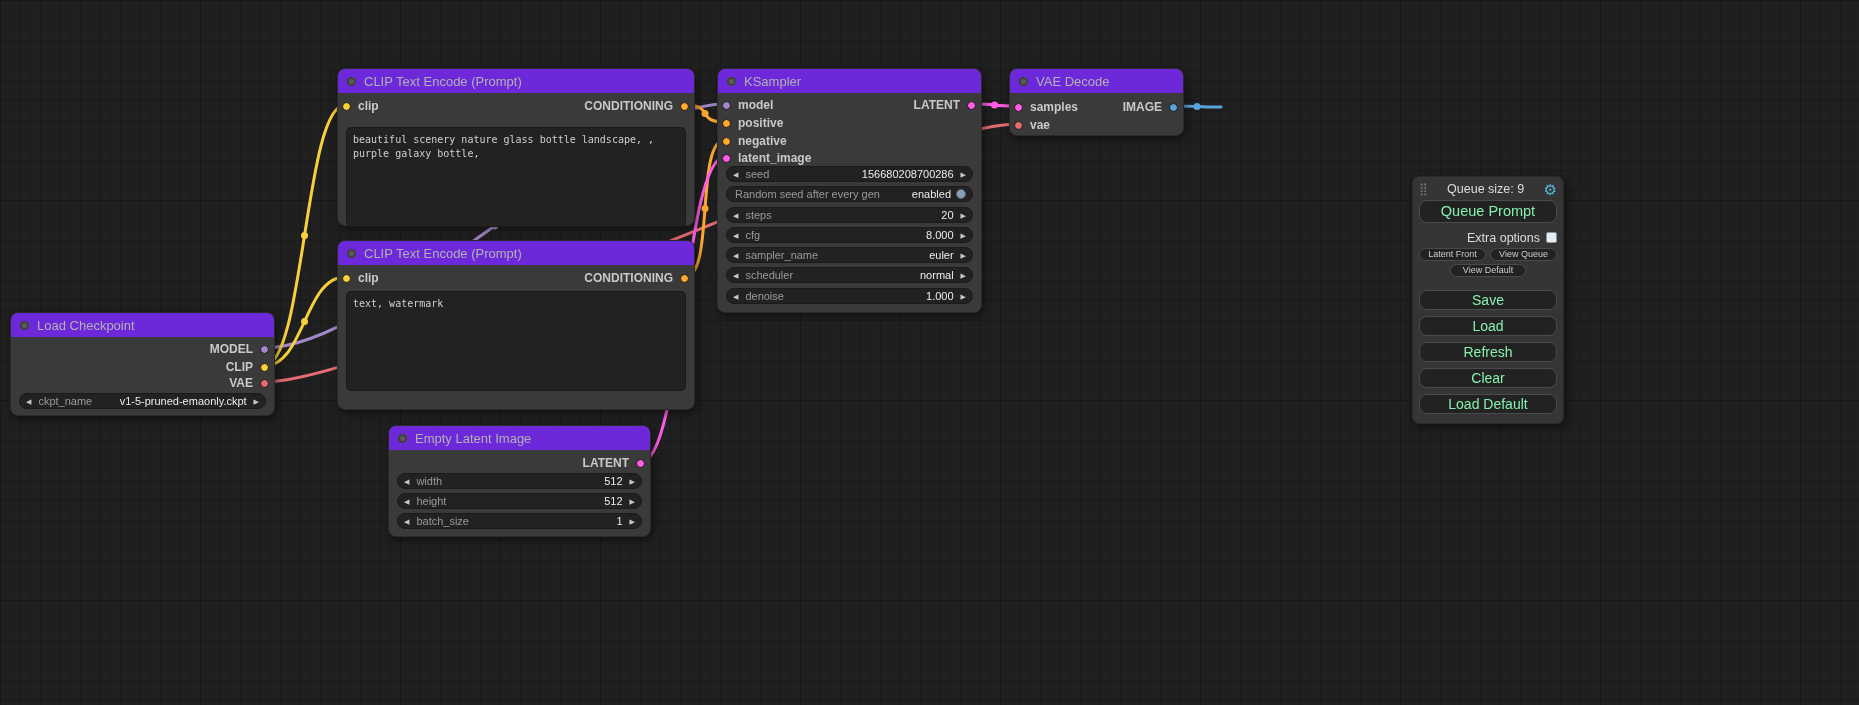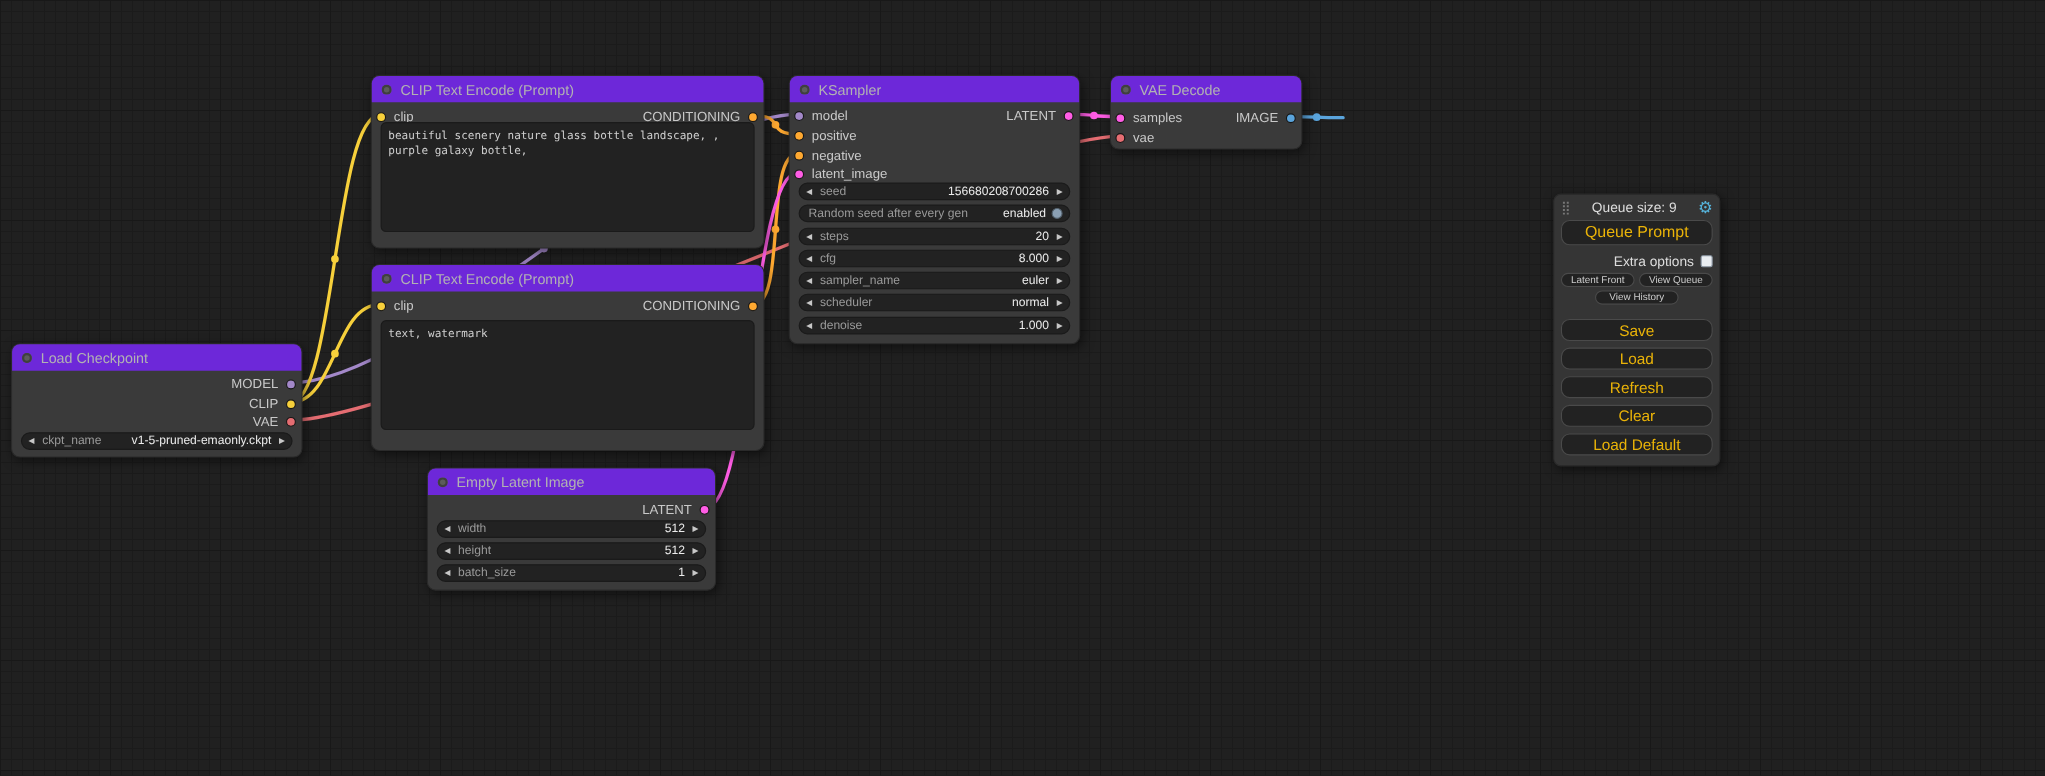--- a/index.html
+++ b/index.html
@@ -11,21 +11,21 @@
       linear-gradient(90deg,#181818 1px, transparent 1px),
       linear-gradient(#1b1b1b 1px, transparent 1px),
       linear-gradient(90deg,#1b1b1b 1px, transparent 1px);
     background-size:100px 100px,100px 100px,10px 10px,10px 10px;}
   #wires{position:absolute;left:0;top:0;z-index:1;}
   .node{position:absolute;background:#3a3a3a;border:1px solid #2a2a2a;border-radius:8px;
     box-shadow:2px 3px 10px rgba(0,0,0,.5);z-index:2;box-sizing:border-box;}
   .node-header{height:24px;background:#6d28d9;border-radius:7px 7px 0 0;display:flex;align-items:center;padding:0 9px;gap:8px;}
   .collapse-dot{width:9px;height:9px;border-radius:50%;background:#5c5c5c;box-shadow:inset 0 0 0 2px #3f3f3f;flex:none;}
   .node-title{font-size:13px;color:#b2b2b2;white-space:nowrap;}
-  .slot-row{position:absolute;left:0;right:0;height:16px;display:flex;align-items:center;}
+  .slot-row{position:absolute;left:0;right:0;height:16px;display:flex;align-items:center;font-weight:bold;}
   .in{display:flex;align-items:center;gap:7px;margin-left:4px;}
   .out{display:flex;align-items:center;gap:7px;margin-left:auto;margin-right:5px;}
   .port{width:9px;height:9px;border-radius:50%;border:1px solid #161616;box-sizing:border-box;flex:none;background:#888;}
   .slot-label{font-size:12px;color:#c9c9c9;white-space:nowrap;}
   .widget{position:absolute;left:8px;right:8px;height:16px;background:#222;border:1px solid #1a1a1a;
     border-radius:9px;display:flex;align-items:center;padding:0 6px;box-sizing:border-box;font-size:11px;color:#aaa;}
   .warrow{color:#c8c8c8;font-size:7px;line-height:1;flex:none;}
   .wlabel{margin-left:7px;color:#9a9a9a;white-space:nowrap;}
   .wvalue{margin-left:auto;margin-right:7px;color:#ececec;white-space:nowrap;}
   .wvalue.no-arrow{margin-right:2px;}
@@ -34,21 +34,21 @@
     padding:5px 6px;box-sizing:border-box;font-family:"DejaVu Sans Mono",monospace;font-size:10px;line-height:1.4;
     color:#cfcfcf;white-space:pre-wrap;overflow:hidden;}
   
   .queue-panel{position:absolute;left:1412px;top:176px;width:152px;height:248px;background:#353535;
     border:1px solid #2a2a2a;border-radius:7px;box-shadow:2px 3px 10px rgba(0,0,0,.55);z-index:3;
     padding:0 6px;box-sizing:border-box;}
   .qp-header{display:flex;align-items:center;height:22px;margin-top:1px;}
   .drag-dots{color:#777;font-size:12px;flex:none;cursor:grab;}
   .queue-size{flex:1;text-align:center;font-size:12.5px;color:#ddd;}
   .gear{color:#56b3da;font-size:15px;flex:none;line-height:1;cursor:pointer;}
-  .qbtn{background:#222;border:1px solid #4a4a4a;border-radius:8px;color:#eab308;text-align:center;cursor:pointer;box-sizing:border-box;}
+  .qbtn{background:#222;border:1px solid #4a4a4a;border-radius:8px;color:#86efac;text-align:center;cursor:pointer;box-sizing:border-box;}
   .btn-queue{height:23px;line-height:21px;font-size:14.5px;margin-bottom:7px;}
   .extra-row{display:flex;align-items:center;justify-content:flex-end;gap:6px;height:15px;margin-bottom:3px;}
   .extra-label{font-size:12.5px;color:#ddd;}
   .checkbox{width:11px;height:11px;background:#e9edf1;border:1px solid #8a96a3;border-radius:2px;box-sizing:border-box;cursor:pointer;}
   .small-row{display:flex;gap:4px;margin-bottom:3px;}
   .btn-small{flex:1;height:13px;line-height:11px;font-size:9px;color:#ccc;border-radius:7px;}
   .btn-history{display:block;width:76px;margin:0 auto 13px auto;height:13px;line-height:11px;font-size:9px;color:#ccc;border-radius:7px;}
   .btn-big{height:20px;line-height:18px;font-size:14px;margin-bottom:6px;}
 </style>
 </head>
@@ -116,21 +116,21 @@
     <div class="slot-row" style="top:29px">
       <span class="in">
           <span class="port" style="background: rgb(247, 208, 59);"></span>
           <span class="slot-label">clip</span>
         </span>
       <span class="out">
           <span class="slot-label">CONDITIONING</span>
           <span class="port" style="background: rgb(255, 169, 49);"></span>
         </span>
     </div>
-    <div class="textarea" style="top:42px;height:100px">beautiful scenery nature glass bottle landscape, , purple galaxy bottle,</div>
+    <div class="textarea" style="top:58px;height:100px">beautiful scenery nature glass bottle landscape, , purple galaxy bottle,</div>
   </div>
 
   <div class="node" style="left:337px;top:240px;width:358px;height:170px">
     <div class="node-header">
       <span class="collapse-dot"></span>
       <span class="node-title">CLIP Text Encode (Prompt)</span>
     </div>
     <div class="slot-row" style="top:29px">
       <span class="in">
           <span class="port" style="background: rgb(247, 208, 59);"></span>
@@ -283,21 +283,21 @@
     </div>
     <div class="qbtn btn-queue">Queue Prompt</div>
     <div class="extra-row">
       <span class="extra-label">Extra options</span>
       <span class="checkbox"></span>
     </div>
     <div class="small-row">
       <span class="qbtn btn-small">Latent Front</span>
       <span class="qbtn btn-small">View Queue</span>
     </div>
-    <div class="qbtn btn-history">View History</div>
+    <div class="qbtn btn-history">View Default</div>
     <div class="qbtn btn-big">Save</div>
     <div class="qbtn btn-big">Load</div>
     <div class="qbtn btn-big">Refresh</div>
     <div class="qbtn btn-big">Clear</div>
     <div class="qbtn btn-big">Load Default</div>
   </div>
 
 </div>
 
 </body></html>

